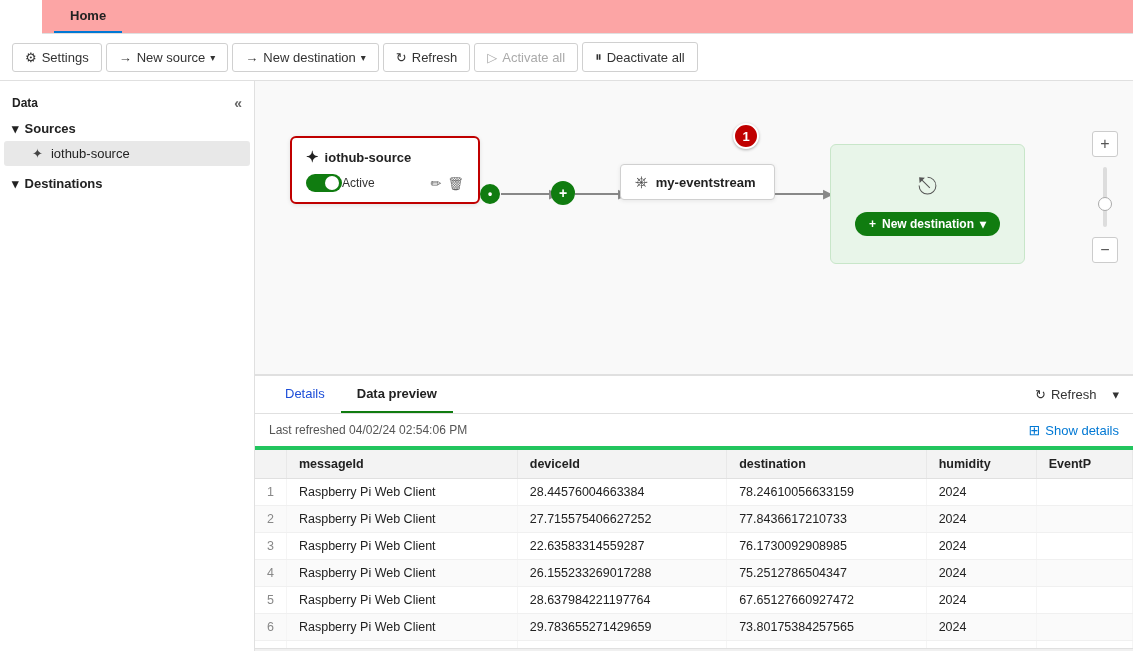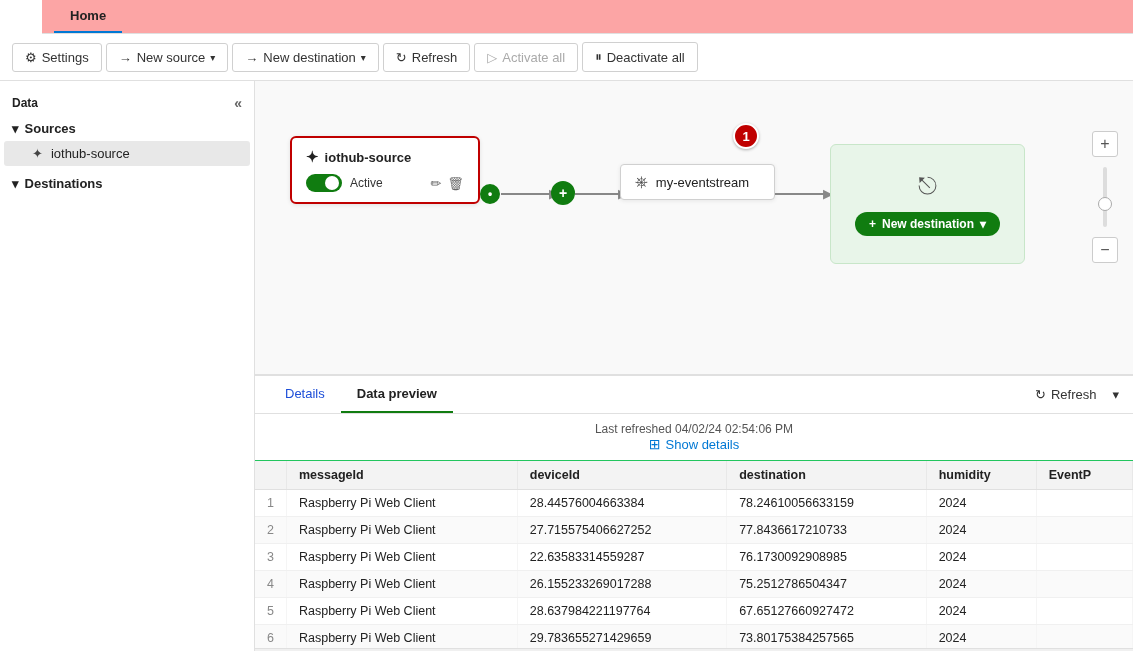--- a/index.html
+++ b/index.html
@@ -30,21 +30,21 @@
 
     
     .content-right { flex: 1; display: flex; flex-direction: column; overflow: hidden; }
 
     
     .flow-canvas { height: 295px; background: #f9f9f9; border-bottom: 2px solid #e0e0e0; position: relative; overflow: hidden; }
 
     
     .source-node { position: absolute; top: 55px; left: 35px; border: 2px solid #c00000; border-radius: 6px; background: #fff; padding: 10px 14px; width: 190px; box-shadow: 0 1px 4px rgba(0,0,0,0.1); }
     .source-node-title { display: flex; align-items: center; gap: 6px; font-size: 13px; font-weight: 600; margin-bottom: 8px; }
-    .source-node-status { display: flex; align-items: center; gap: 8px; }
+    .source-node-status { display: flex; align-items: center; }
     .toggle-switch { width: 36px; height: 18px; background: #107c10; border-radius: 9px; position: relative; cursor: pointer; }
     .toggle-switch::after { content: ''; position: absolute; top: 2px; right: 3px; width: 14px; height: 14px; background: #fff; border-radius: 50%; }
     .status-label { font-size: 12px; color: #333; font-weight: 500; }
     .node-actions { display: flex; gap: 6px; margin-left: auto; }
     .node-action-btn { cursor: pointer; color: #666; font-size: 13px; }
 
     
     .connector-dot { position: absolute; top: 103px; left: 225px; width: 20px; height: 20px; border-radius: 50%; background: #107c10; border: 2px solid #107c10; display: flex; align-items: center; justify-content: center; color: #fff; font-size: 12px; font-weight: bold; }
 
     
@@ -54,21 +54,21 @@
     
     .plus-connector { position: absolute; top: 100px; left: 296px; width: 24px; height: 24px; border-radius: 50%; background: #107c10; border: 2px solid #107c10; display: flex; align-items: center; justify-content: center; color: #fff; font-size: 14px; font-weight: bold; cursor: pointer; }
 
     
     .arrow-line2 { position: absolute; top: 112px; left: 320px; width: 45px; height: 2px; background: #888; }
     .arrow-line2::after { content: '▶'; position: absolute; right: -8px; top: -7px; color: #888; font-size: 13px; }
 
     
     .eventstream-node { position: absolute; top: 83px; left: 365px; border: 1px solid #d0d0d0; border-radius: 4px; background: #fff; padding: 8px 14px; min-width: 155px; box-shadow: 0 1px 4px rgba(0,0,0,0.08); display: flex; align-items: center; gap: 8px; }
     .eventstream-icon { font-size: 16px; color: #444; }
-    .eventstream-name { font-size: 13px; font-weight: 400; }
+    .eventstream-name { font-size: 13px; font-weight: 700; }
 
     
     .arrow-line3 { position: absolute; top: 112px; left: 520px; width: 50px; height: 2px; background: #888; }
     .arrow-line3::after { content: '▶'; position: absolute; right: -8px; top: -7px; color: #888; font-size: 13px; }
 
     
     .destination-node { position: absolute; top: 63px; left: 575px; width: 195px; height: 120px; border: 1px solid #c8e6c9; border-radius: 6px; background: #e8f5e9; display: flex; flex-direction: column; align-items: center; justify-content: center; gap: 12px; }
     .dest-icon { font-size: 24px; color: #555; }
     .new-dest-btn { display: flex; align-items: center; gap: 6px; background: #107c10; color: #fff; border: none; border-radius: 16px; padding: 5px 14px; cursor: pointer; font-size: 12px; font-weight: 600; }
 
@@ -84,21 +84,21 @@
     
     .bottom-panel { flex: 1; display: flex; flex-direction: column; overflow: hidden; }
 
     
     .panel-tabs { display: flex; align-items: center; border-bottom: 1px solid #e0e0e0; padding: 0 14px; background: #fff; }
     .panel-tab { padding: 10px 16px; font-size: 13px; cursor: pointer; border-bottom: 2px solid transparent; color: #1d4ed8; }
     .panel-tab.active { border-bottom: 2px solid #107c10; font-weight: 600; color: #222; text-align: center; }
     .panel-tab-actions { margin-left: auto; display: flex; align-items: center; gap: 8px; }
     .panel-refresh-btn { display: flex; align-items: center; gap: 5px; cursor: pointer; color: #333; font-size: 13px; padding: 4px 8px; }
     .chevron-down-btn { cursor: pointer; color: #333; }
-    .data-preview-header { display: flex; justify-content: space-between; align-items: center; padding: 8px 14px; border-bottom: 1px solid #22c55e; flex-direction: column; }
+    .data-preview-header { display: flex; justify-content: space-between; align-items: center; padding: 8px 14px; border-bottom: 4px solid #22c55e; }
     .last-refreshed { font-size: 12px; color: #555; }
     .show-details-btn { display: flex; align-items: center; gap: 5px; cursor: pointer; color: #0078d4; font-size: 13px; }
 
     
     .data-table { width: 100%; border-collapse: collapse; font-size: 12.5px; }
     .data-table th { text-align: left; padding: 7px 12px; background: #f3f3f3; border-bottom: 1px solid #e0e0e0; border-right: 1px solid #e8e8e8; font-weight: 600; font-size: 12.5px; position: sticky; top: 0; }
     .data-table td { padding: 6px 12px; border-bottom: 1px solid #f0f0f0; border-right: 1px solid #f5f5f5; }
     .data-table tr:nth-child(even) { background: #fafafa; }
     .row-num { color: #888; width: 30px; }
 

